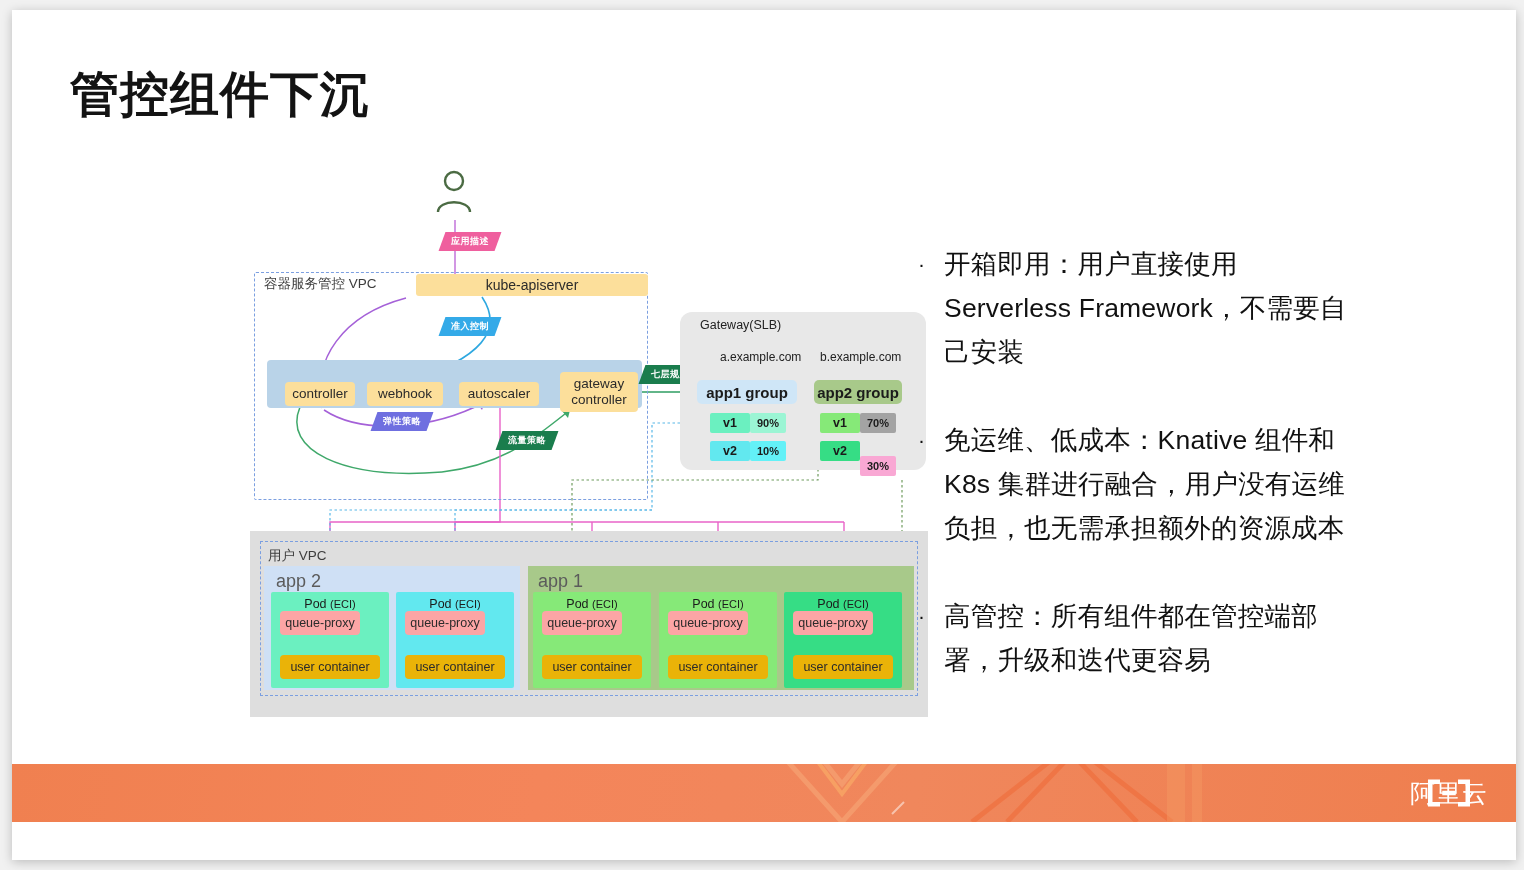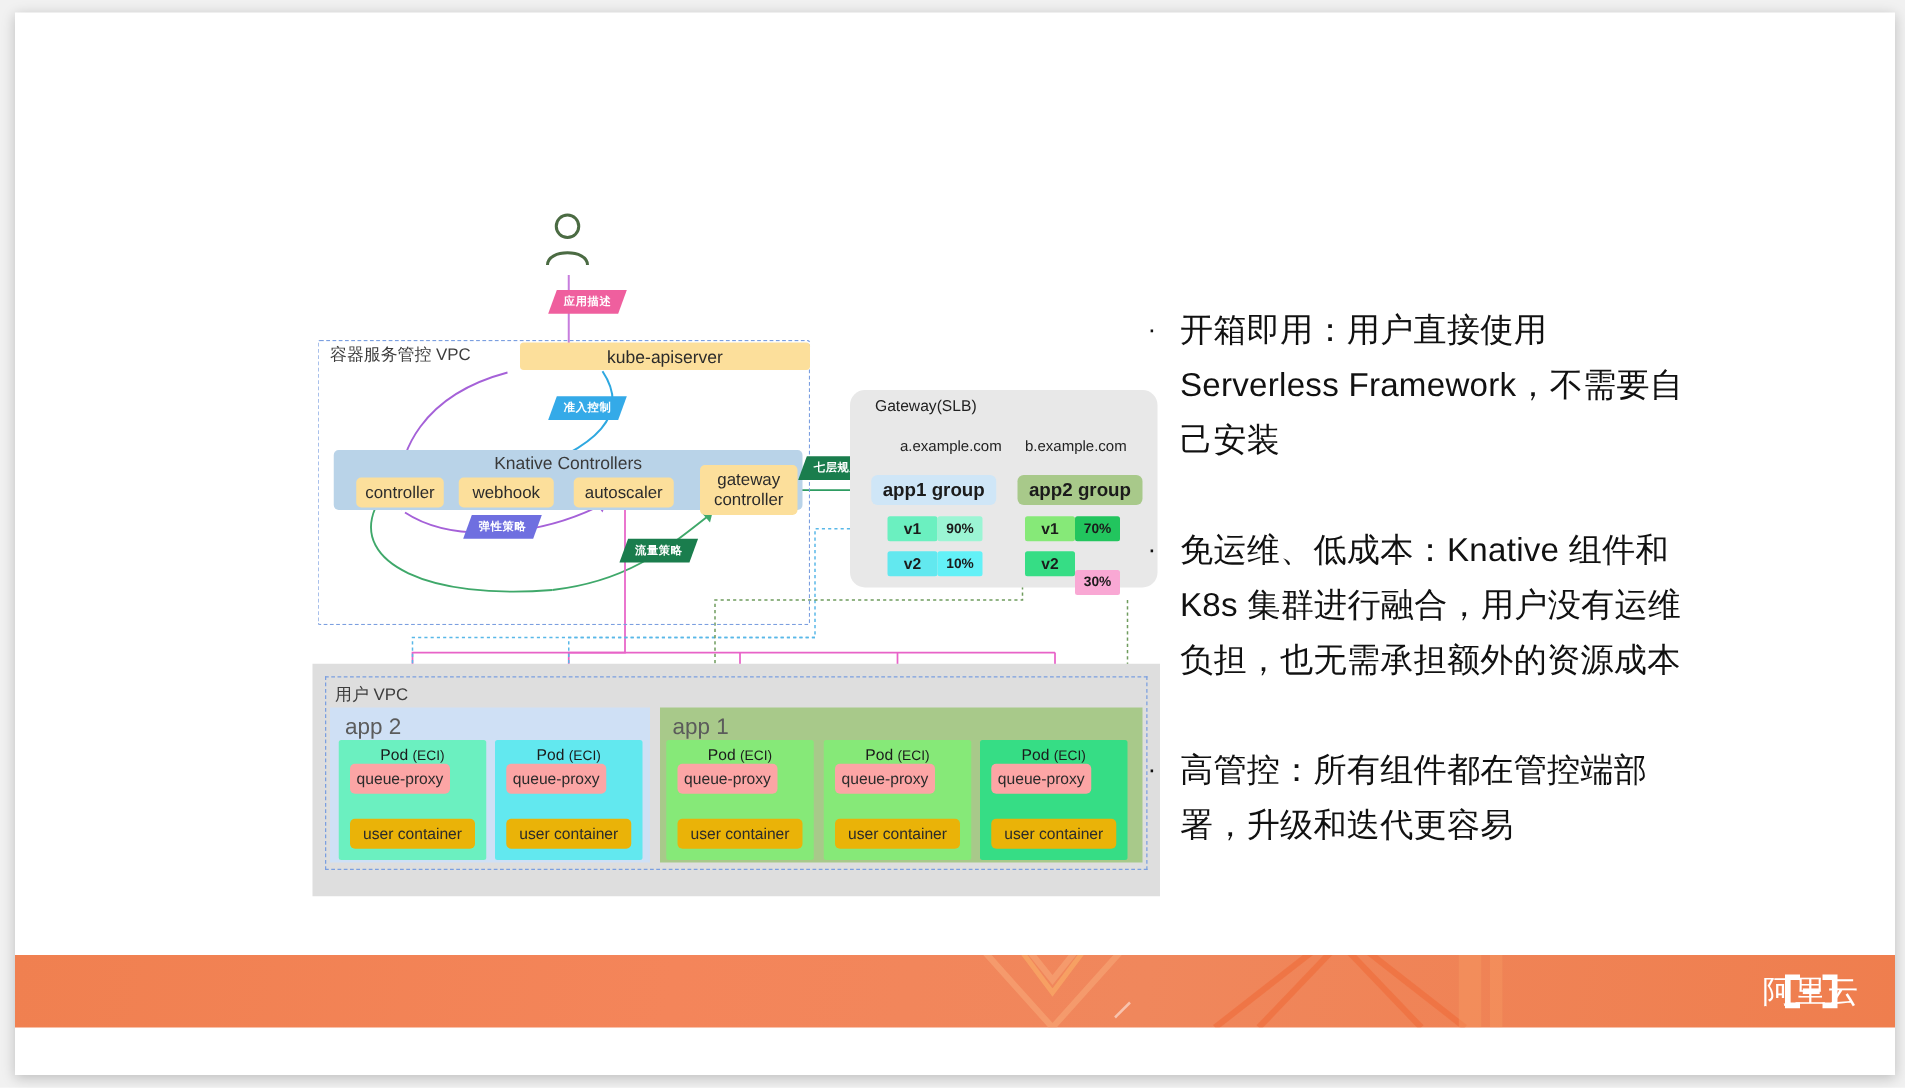--- a/index.html
+++ b/index.html
@@ -106,34 +106,34 @@
   .domain-label { position: absolute; font-size: 12px; color: #222; white-space: nowrap; }
   #dom-a { left: 708px; top: 340px; }
   #dom-b { left: 808px; top: 340px; }
 
   #app1-group {
     left: 685px; top: 370px; width: 100px; height: 24px;
     background: #cfe6f7; border-radius: 5px;
     font-size: 15px; font-weight: bold; color: #1b1b1b;
   }
   #app2-group {
-    left: 802px; top: 370px; width: 100px; height: 24px;
+    left: 802px; top: 370px; width: 88px; height: 24px;
     background: #a8c98a; border-radius: 5px;
     font-size: 15px; font-weight: bold; color: #1b1b1b;
   }
   .vbox { font-size: 12.5px; font-weight: bold; color: #1b1b1b; border-radius: 2px; }
   .pctbox { font-size: 11px; font-weight: bold; color: #1b1b1b; border-radius: 2px; text-align: right; }
 
   #a1v1  { left: 698px; top: 403px; width: 40px; height: 20px; background:#6bf0c0; }
   #a1v1p { left: 738px; top: 403px; width: 36px; height: 20px; background:#9bf5d4; }
   #a1v2  { left: 698px; top: 431px; width: 40px; height: 20px; background:#62e8ef; }
   #a1v2p { left: 738px; top: 431px; width: 36px; height: 20px; background:#63f1f7; }
 
   #a2v1  { left: 808px; top: 403px; width: 40px; height: 20px; background:#86e978; }
-  #a2v1p { left: 848px; top: 403px; width: 36px; height: 20px; background:#22c55e; }
+  #a2v1p { left: 848px; top: 403px; width: 36px; height: 20px; background:#a3a3a3; }
   #a2v2  { left: 808px; top: 431px; width: 40px; height: 20px; background:#36dd85; }
   #a2v2p { left: 848px; top: 446px; width: 36px; height: 20px; background:#f9a8d4; }
 
   
   #user-vpc-bg {
     position: absolute; left: 238px; top: 521px;
     width: 678px; height: 186px;
     background: #dedede;
   }
   #user-vpc-dashed {
@@ -217,20 +217,21 @@
     display: flex; align-items: center; gap: 7px;
   }
   #logo-mark { width: 34px; height: 22px; }
   #logo-text { font-size: 25px; color: #ffffff; font-weight: 500; letter-spacing: 1px; }
 </style>
 </head>
 <body>
 
 <div id="slide">
 
+  <div id="title">管控组件下沉</div>
 
   <div id="diagram">
 
     <svg class="wires" viewBox="0 0 940 790">
 
       <path d="M443,210 L443,265" stroke="#c77ddd" stroke-width="1.6" fill="none"></path>
 
       <path d="M470,287 C492,320 470,348 396,372" stroke="#2ea8e0" stroke-width="1.6" fill="none"></path>
       <polygon points="396,372 404,366 404,375" fill="#2ea8e0"></polygon>
 
@@ -293,21 +294,20 @@
       <circle cx="24" cy="13" r="9" fill="none" stroke="#4b6b43" stroke-width="2.4"></circle>
       <path d="M8,44 C8,31 40,31 40,44" fill="none" stroke="#4b6b43" stroke-width="2.4"></path>
     </svg>
 
     <div id="mgmt-vpc"></div>
     <div id="mgmt-vpc-label">容器服务管控 VPC</div>
 
     <div id="kube-apiserver" class="box">kube-apiserver</div>
 
     <div id="knative-band"></div>
-    <div id="knative-title">Knative Controllers</div>
 
     <div id="c-controller" class="box ctrl-box">controller</div>
     <div id="c-webhook" class="box ctrl-box">webhook</div>
     <div id="c-autoscaler" class="box ctrl-box">autoscaler</div>
     <div id="c-gateway" class="box ctrl-box">gateway controller</div>
 
     <div id="tag-app" class="tag">
         <span>应用描述</span>
       </div>
     <div id="tag-adm" class="tag">

